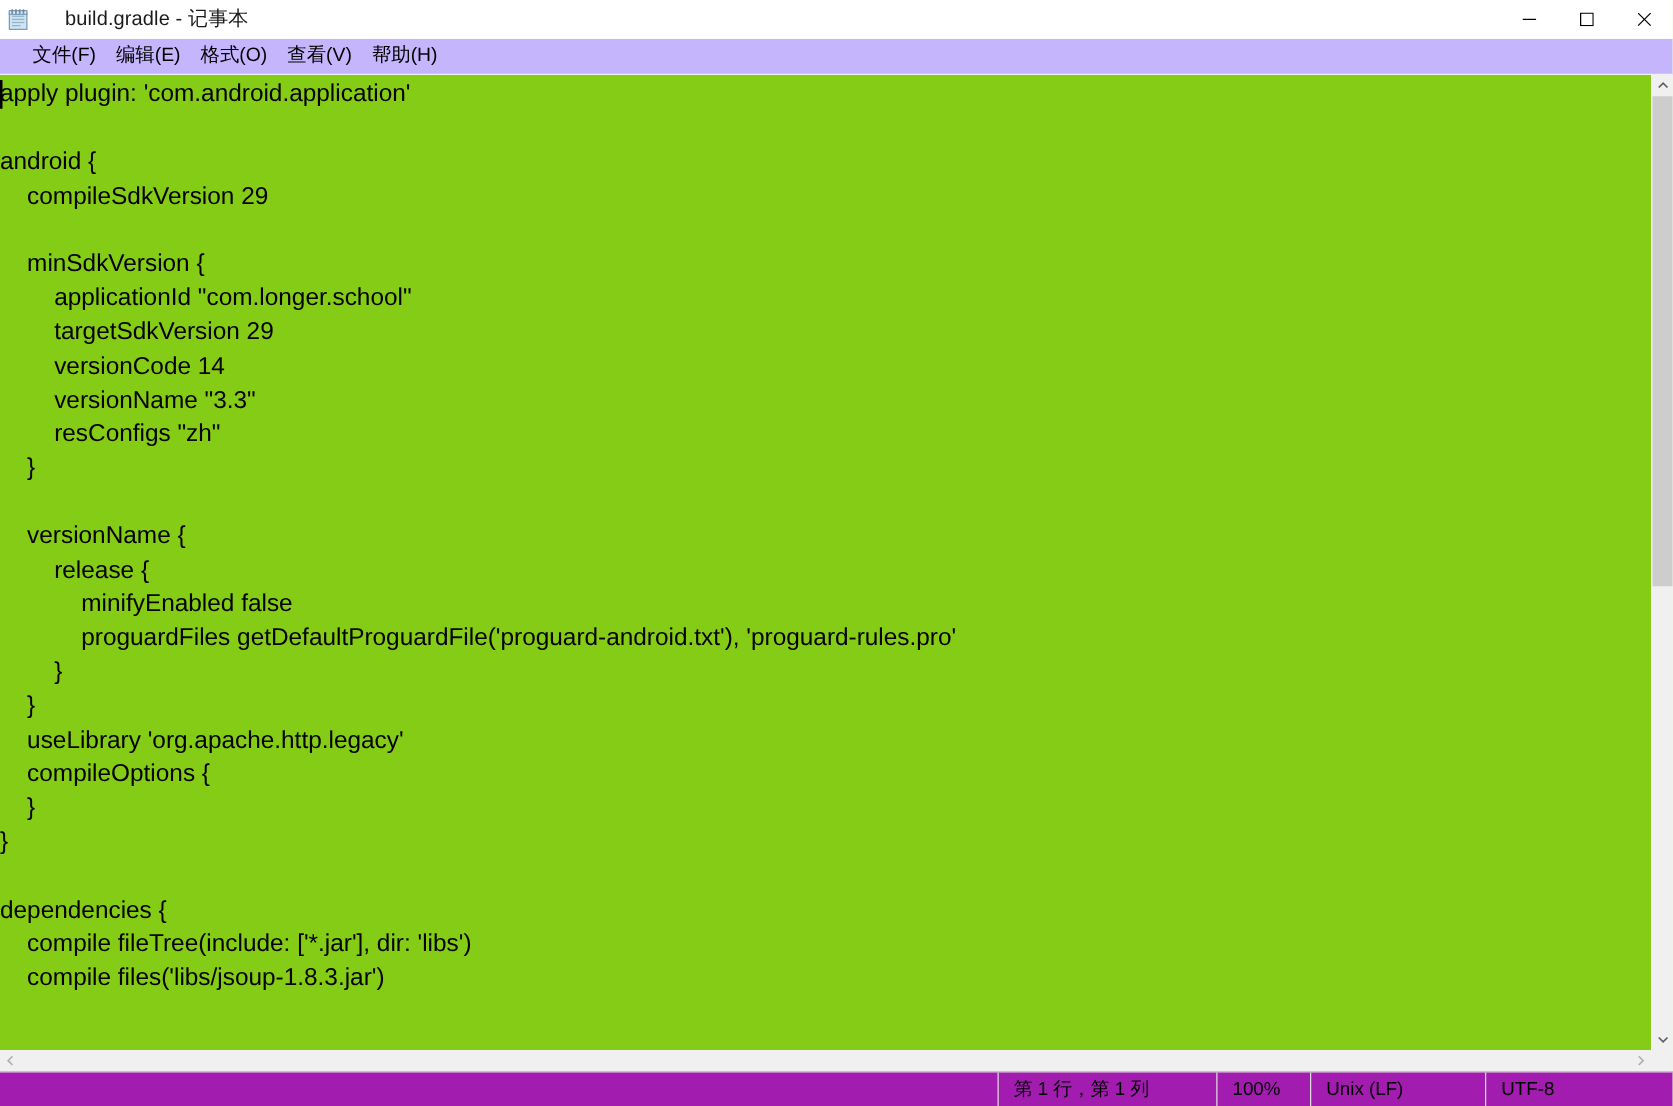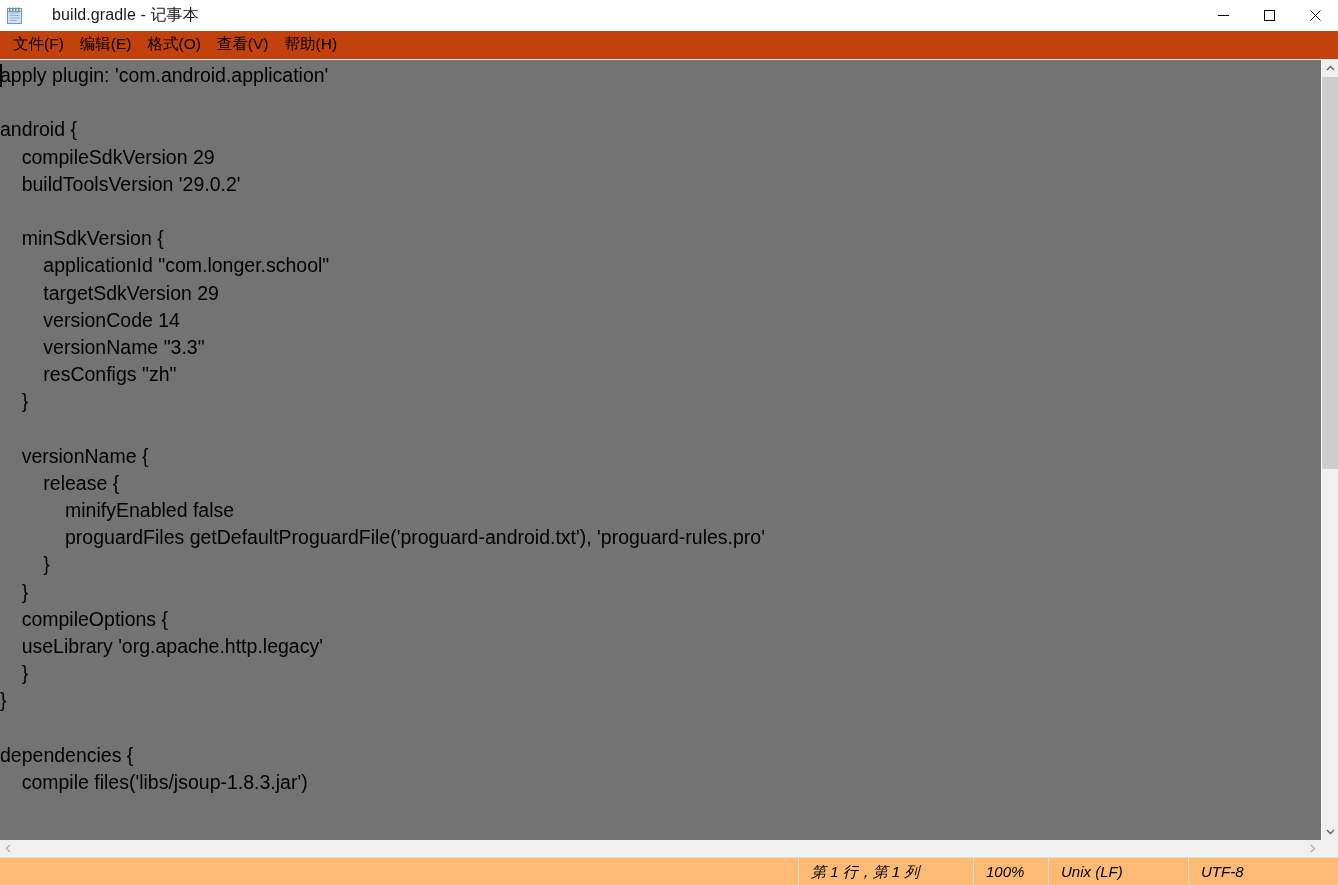--- a/index.html
+++ b/index.html
@@ -60,24 +60,24 @@
     height: 31px;
     display: flex;
     align-items: center;
     justify-content: center;
   }
 
   
   .menubar {
     height: 29px;
     min-height: 29px;
-    background: #c2410c;
-    display: flex;
-    align-items: center;
-    padding-left: 5px;
+    background: #c4b5fd;
+    display: flex;
+    align-items: center;
+    padding-left: 18px;
     border-bottom: 1px solid #f0f0f0;
     box-sizing: border-box;
   }
   .menu-item {
     font-size: 15.5px;
     color: #000000;
     padding: 3px 8px 4px 8px;
     white-space: nowrap;
     font-family: "Liberation Sans", sans-serif;
   }
@@ -85,21 +85,21 @@
   
   .content-area {
     flex: 1 1 auto;
     display: flex;
     flex-direction: row;
     position: relative;
     min-height: 0;
   }
   .text-area {
     flex: 1 1 auto;
-    background: #737373;
+    background: #84cc16;
     position: relative;
     overflow: hidden;
     padding-top: 2px;
   }
   .code-line {
     height: 27.2px;
     line-height: 27.2px;
     font-size: 19.5px;
     color: #000000;
     white-space: pre;
@@ -180,28 +180,27 @@
   .corner-box {
     width: 17px;
     min-width: 17px;
     background: #f0f0f0;
   }
 
   
   .statusbar {
     height: 28px;
     min-height: 28px;
-    background: #fdba74;
+    background: #a21caf;
     border-top: 1px solid #dcdcdc;
     box-sizing: border-box;
     display: flex;
     align-items: flex-start;
     justify-content: flex-end;
     position: relative;
-    font-style: italic;
   }
   .status-cell {
     font-size: 15px;
     color: #000000;
     padding: 0 12px;
     height: 27px;
     line-height: 27px;
     border-left: 1px solid #dcdcdc;
     box-sizing: border-box;
     white-space: nowrap;
@@ -278,42 +277,42 @@
   </div>
 
   <div class="content-area">
 
     <div class="text-area" id="text-area">
       <div class="caret"></div>
     <div class="code-line">apply plugin: 'com.android.application'</div>
         <div class="code-line"></div>
         <div class="code-line">android {</div>
         <div class="code-line">    compileSdkVersion 29</div>
-        <div class="code-line">    buildToolsVersion '29.0.2'</div>
         <div class="code-line"></div>
         <div class="code-line">    minSdkVersion {</div>
         <div class="code-line">        applicationId "com.longer.school"</div>
         <div class="code-line">        targetSdkVersion 29</div>
         <div class="code-line">        versionCode 14</div>
         <div class="code-line">        versionName "3.3"</div>
         <div class="code-line">        resConfigs "zh"</div>
         <div class="code-line">    }</div>
         <div class="code-line"></div>
         <div class="code-line">    versionName {</div>
         <div class="code-line">        release {</div>
         <div class="code-line">            minifyEnabled false</div>
         <div class="code-line">            proguardFiles getDefaultProguardFile('proguard-android.txt'), 'proguard-rules.pro'</div>
         <div class="code-line">        }</div>
         <div class="code-line">    }</div>
+        <div class="code-line">    useLibrary 'org.apache.http.legacy'</div>
         <div class="code-line">    compileOptions {</div>
-        <div class="code-line">    useLibrary 'org.apache.http.legacy'</div>
         <div class="code-line">    }</div>
         <div class="code-line">}</div>
         <div class="code-line"></div>
         <div class="code-line">dependencies {</div>
+        <div class="code-line">    compile fileTree(include: ['*.jar'], dir: 'libs')</div>
         <div class="code-line">    compile files('libs/jsoup-1.8.3.jar')</div>
       </div>
 
     <div class="vscroll">
       <div class="vscroll-arrow">
         <svg width="9" height="7" viewBox="0 0 9 7" xmlns="http://www.w3.org/2000/svg">
           <path d="M1 5 L4.5 1.5 L8 5" fill="none" stroke="#606060" stroke-width="1.4"></path>
         </svg>
       </div>
       <div class="vscroll-track">

